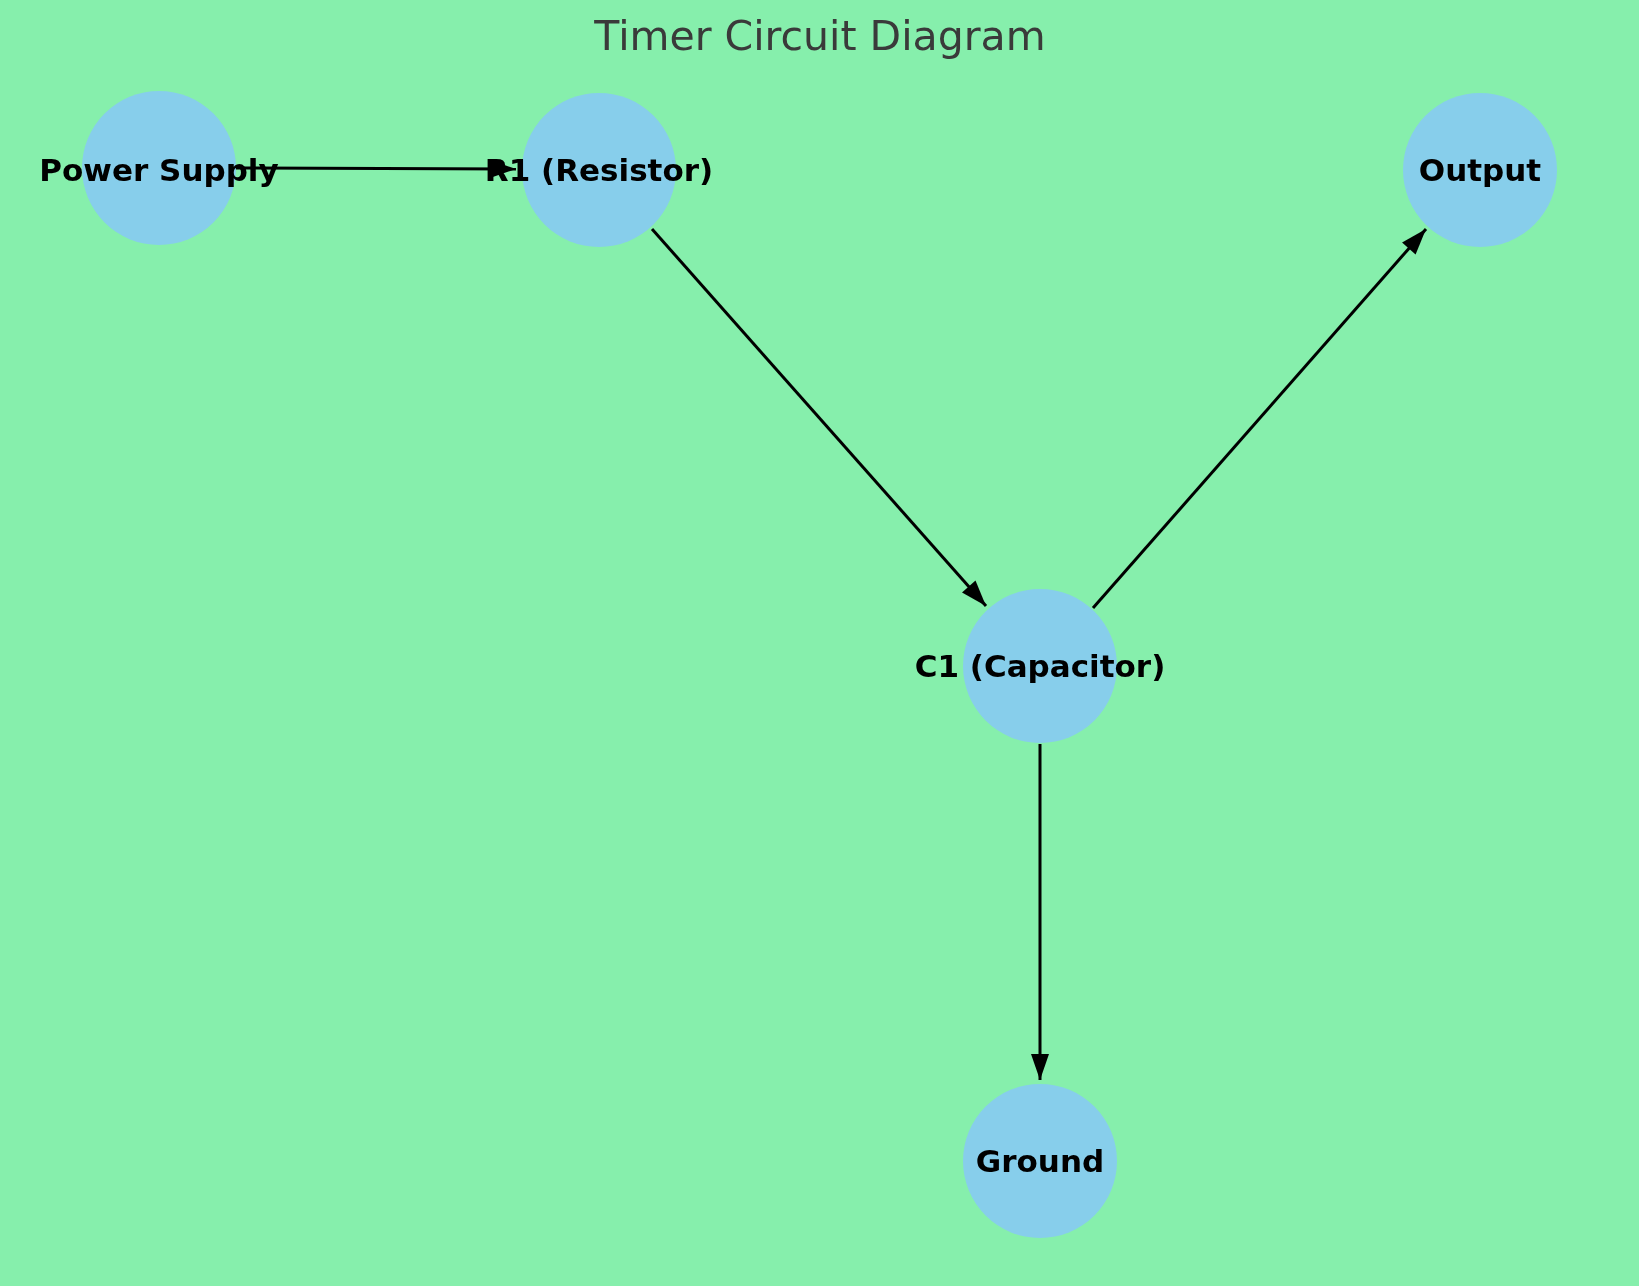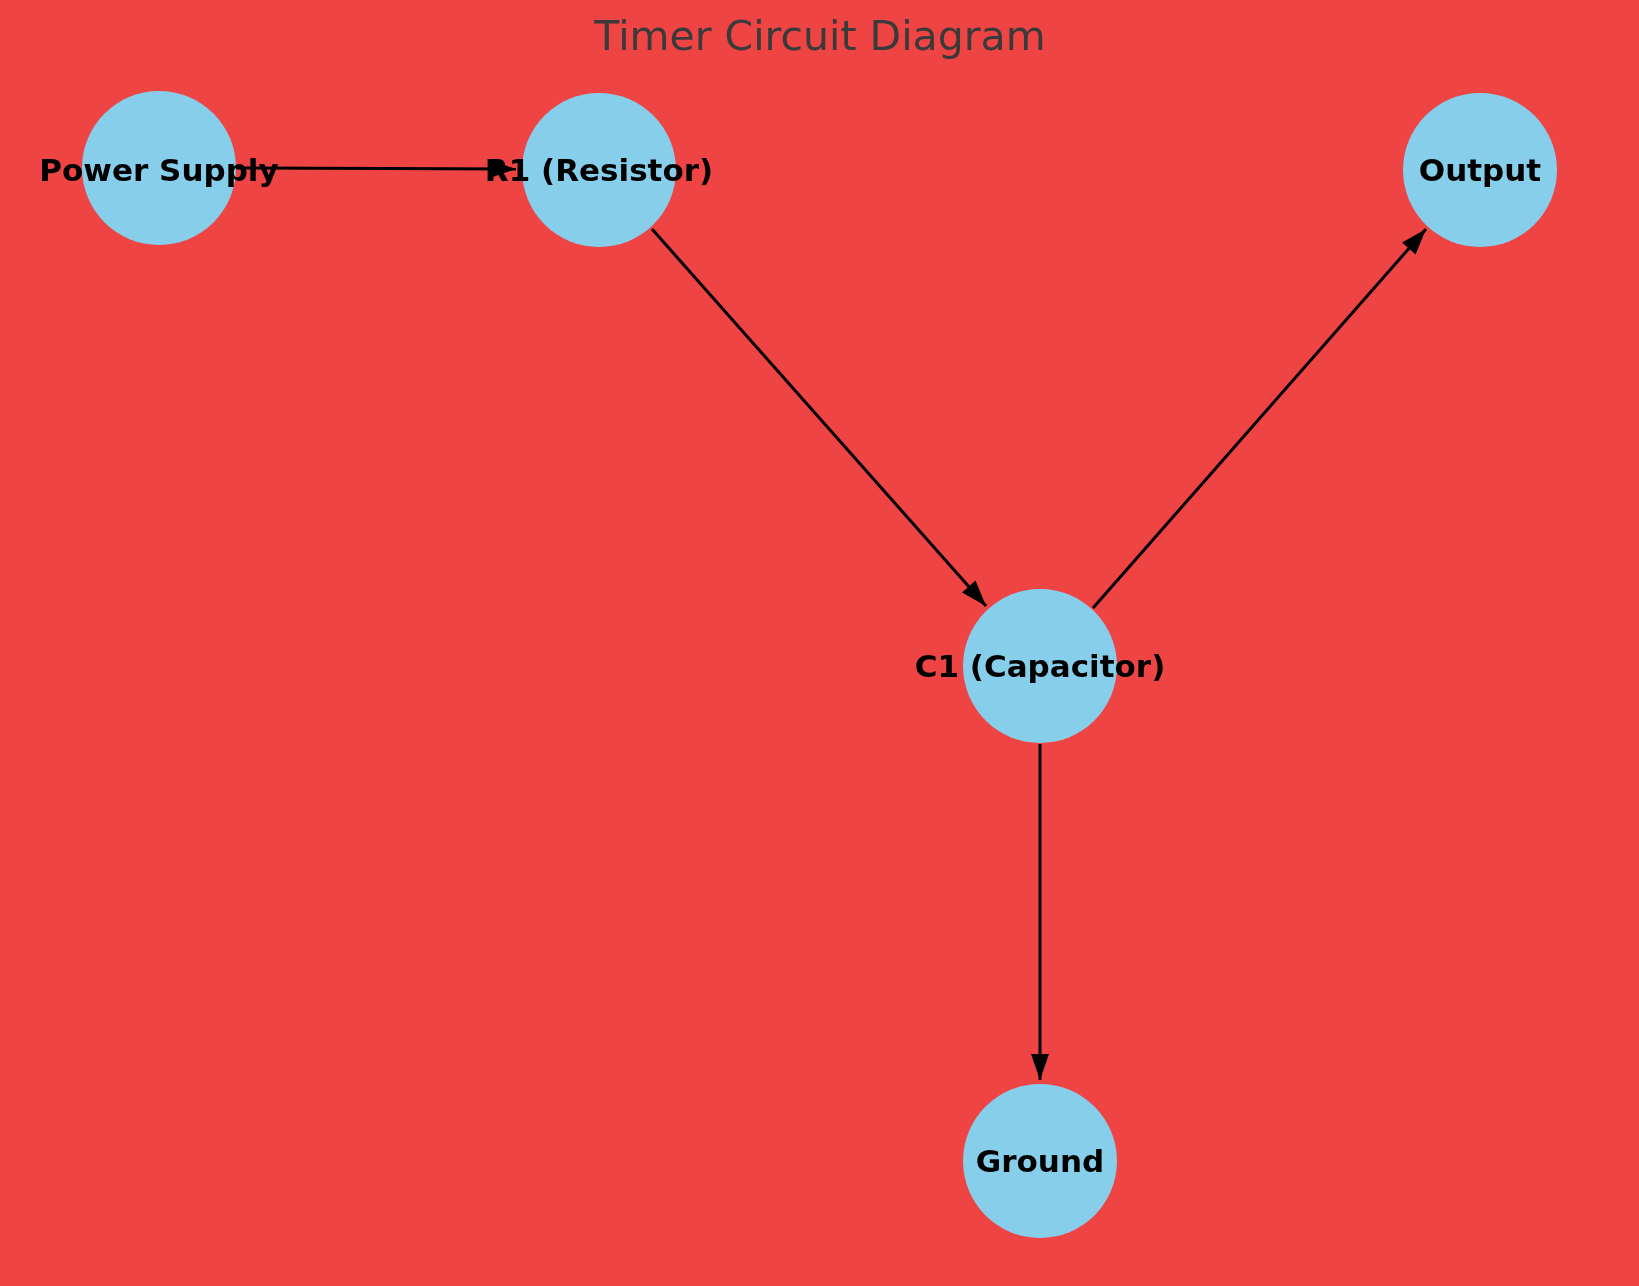--- a/index.html
+++ b/index.html
@@ -3,21 +3,21 @@
 <meta charset="utf-8">
 <style>
   html, body {
     margin: 0;
     padding: 0;
     background: #ffffff;
   }
   .stage {
     width: 1639px;
     height: 1286px;
-    background: #ef4444;
+    background: #86efac;
     position: relative;
     overflow: hidden;
   }
   svg { display: block; }
   .edge {
     stroke-width: 3;
     fill: none;
   }
   .node-circle {
     stroke: none;

